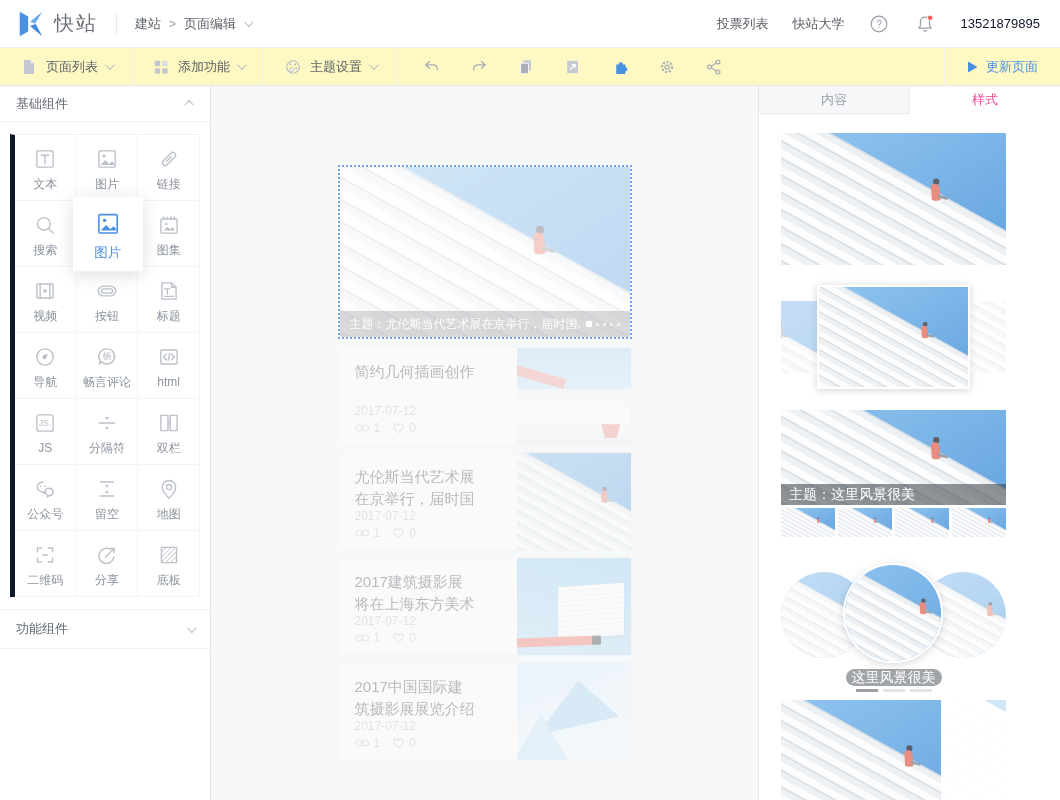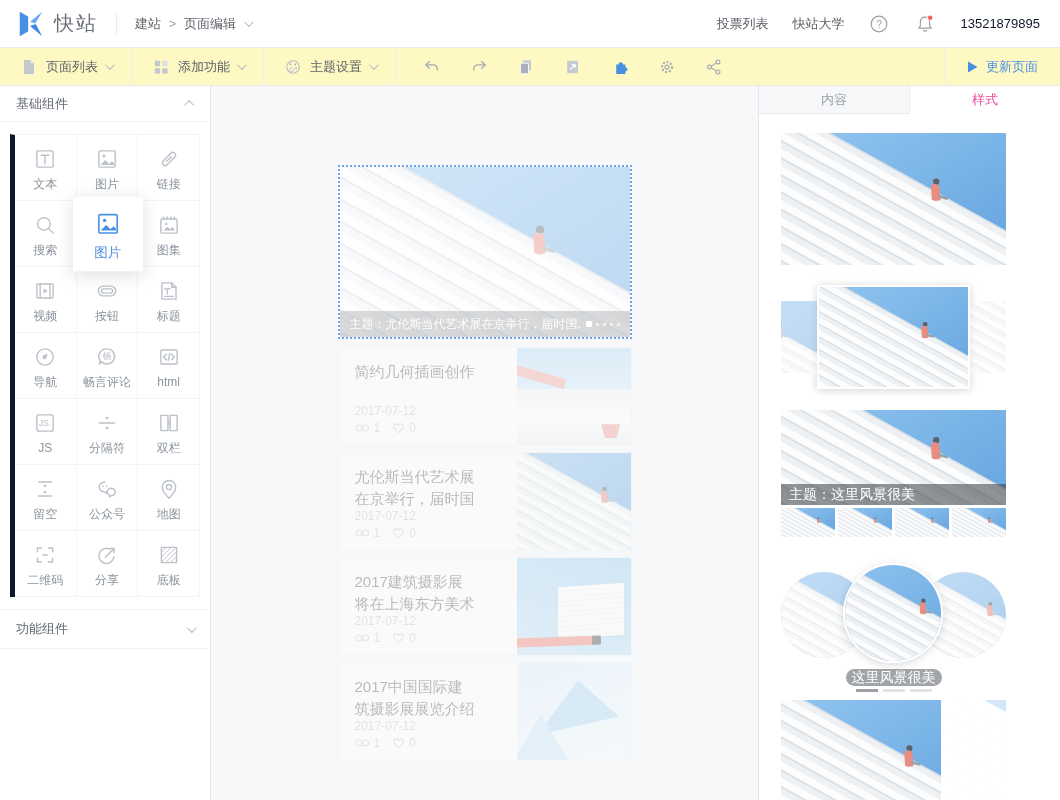--- a/index.html
+++ b/index.html
@@ -390,34 +390,34 @@
         <svg class="cic" viewBox="0 0 24 24">
           <rect x="4.5" y="5" width="6.5" height="14"></rect>
           <rect x="13" y="5" width="6.5" height="14"></rect>
           <path d="M12,10.5 v3"></path>
         </svg>
         <span class="clabel">双栏</span>
       </div>
 
       <div class="cell">
         <svg class="cic" viewBox="0 0 24 24">
-          <path d="M6,5.5 h12 M6,18.5 h12"></path>
-          <path class="fl" d="M10.4,8 h3.2 L12,11 z"></path>
-          <path class="fl" d="M12,13 l1.6,3 h-3.2 z"></path>
-        </svg>
-        <span class="clabel">留空</span>
-      </div>
-      <div class="cell">
-        <svg class="cic" viewBox="0 0 24 24">
           <path d="M10,5.5 a5.2,4.6 0 1 0 0,9.2 l1.5,1.3 0,-1.6"></path>
           <circle class="fl" cx="8.2" cy="9.5" r="0.8"></circle>
             <circle class="fl" cx="11.8" cy="9.5" r="0.8"></circle>
           <path d="M14.5,11.5 a3.8,3.4 0 1 1 1.5,6.6 l-1.8,1.2 0.2,-1.6 a3.8,3.4 0 0 1 0.1,-6.2"></path>
         </svg>
         <span class="clabel">公众号</span>
+      </div>
+      <div class="cell">
+        <svg class="cic" viewBox="0 0 24 24">
+          <path d="M6,5.5 h12 M6,18.5 h12"></path>
+          <path class="fl" d="M10.4,8 h3.2 L12,11 z"></path>
+          <path class="fl" d="M12,13 l1.6,3 h-3.2 z"></path>
+        </svg>
+        <span class="clabel">留空</span>
       </div>
       <div class="cell">
         <svg class="cic" viewBox="0 0 24 24">
           <path d="M12,20.5 C12,20.5 5.8,14.3 5.8,10.3 A6.2,6.2 0 1 1 18.2,10.3 C18.2,14.3 12,20.5 12,20.5 Z"></path>
           <circle cx="12" cy="10.2" r="2.4"></circle>
         </svg>
         <span class="clabel">地图</span>
       </div>
 
       <div class="cell">

